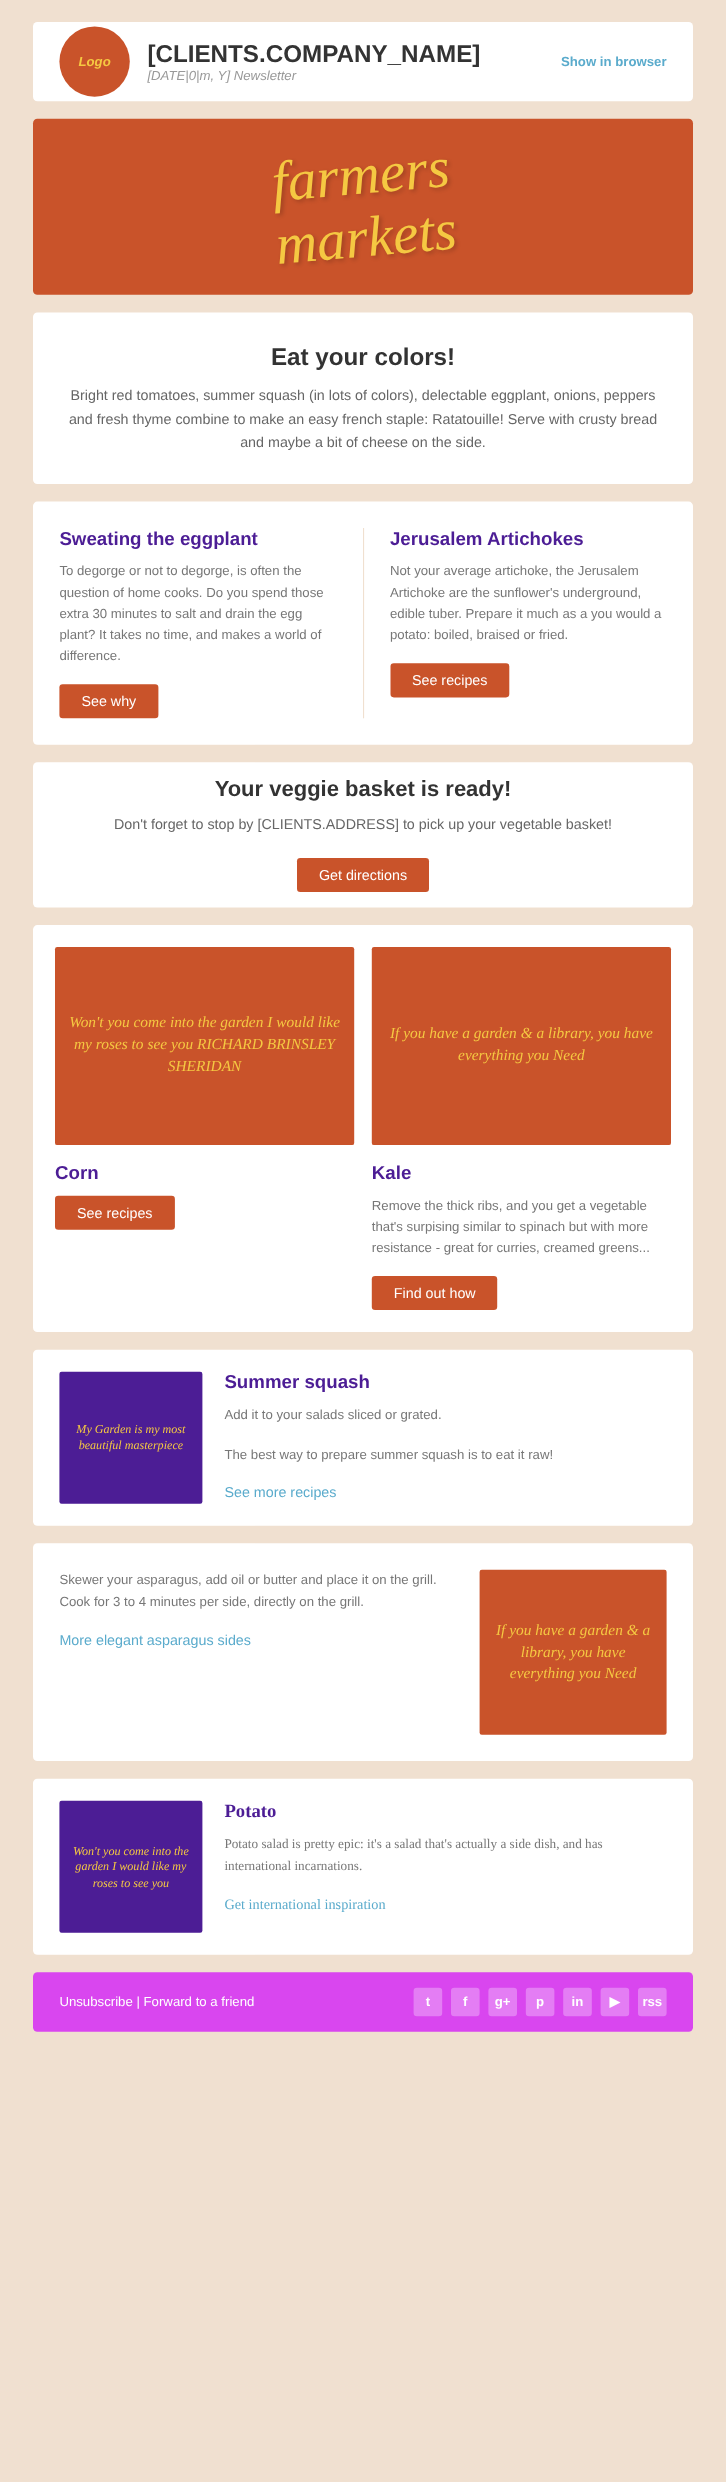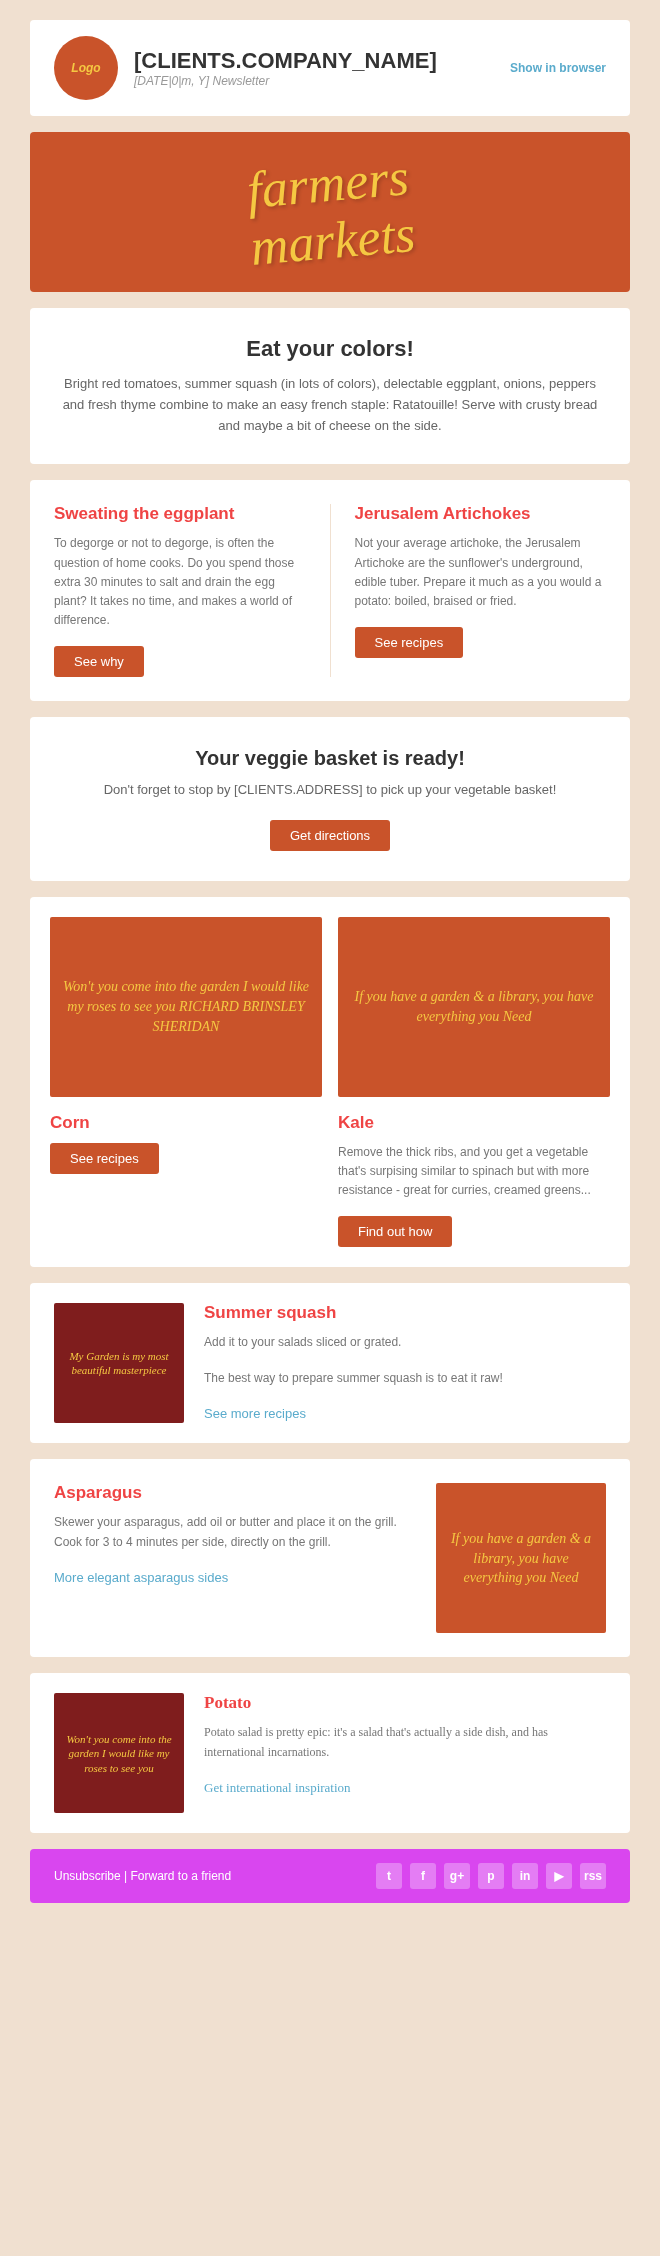--- a/index.html
+++ b/index.html
@@ -17,21 +17,21 @@
 
     .card {
       background-color: #fff;
       border-radius: 4px;
       margin-bottom: 16px;
       overflow: hidden;
     }
 
     
     .header-card {
-      padding: 16px 24px;
+      padding: 4px 24px;
       display: flex;
       align-items: center;
       gap: 16px;
     }
     .logo-circle {
       width: 64px;
       height: 64px;
       border-radius: 50%;
       background-color: #c9532a;
       display: flex;
@@ -117,21 +117,21 @@
     .col-half {
       flex: 1;
     }
     .col-divider {
       width: 1px;
       background-color: #f0e0d0;
     }
     .article-title {
       font-size: 17px;
       font-weight: bold;
-      color: #ef4444;
+      color: #4c1d95;
       margin-bottom: 10px;
     }
     .article-text {
       font-size: 12px;
       color: #777;
       line-height: 1.6;
       margin-bottom: 16px;
     }
     .btn-primary {
       display: inline-block;
@@ -140,21 +140,21 @@
       padding: 8px 20px;
       border-radius: 3px;
       font-size: 13px;
       text-decoration: none;
       cursor: pointer;
       border: none;
     }
 
     
     .basket-card {
-      padding: 30px 40px;
+      padding: 14px 40px;
       text-align: center;
     }
     .basket-title {
       font-size: 20px;
       font-weight: bold;
       color: #333;
       margin-bottom: 10px;
     }
     .basket-text {
       font-size: 13px;
@@ -186,21 +186,21 @@
     
     .single-img-row {
       padding: 20px 24px;
       display: flex;
       gap: 20px;
       align-items: flex-start;
     }
     .img-small {
       width: 130px;
       height: 120px;
-      background-color: #7f1d1d;
+      background-color: #4c1d95;
       flex-shrink: 0;
       display: flex;
       align-items: center;
       justify-content: center;
       border-radius: 2px;
     }
     .img-small-text {
       color: #f5c842;
       font-size: 11px;
       font-style: italic;
@@ -361,21 +361,20 @@
     <div style="flex: 1;">
       <div class="article-title">Summer squash</div>
       <div class="article-text">Add it to your salads sliced or grated.</div>
       <div class="article-text">The best way to prepare summer squash is to eat it raw!</div>
       <a href="#" class="link-teal">See more recipes</a>
     </div>
   </div>
 
   <div class="card asparagus-card">
     <div class="asparagus-text-col">
-      <div class="article-title">Asparagus</div>
       <div class="article-text">Skewer your asparagus, add oil or butter and place it on the grill. Cook for 3 to 4 minutes per side, directly on the grill.</div>
       <a href="#" class="link-teal">More elegant asparagus sides</a>
     </div>
     <div class="asparagus-img">
       <div class="img-quote-text">If you have a garden &amp; a library, you have everything you Need</div>
     </div>
   </div>
 
   <div class="card single-img-row">
     <div class="img-small">

